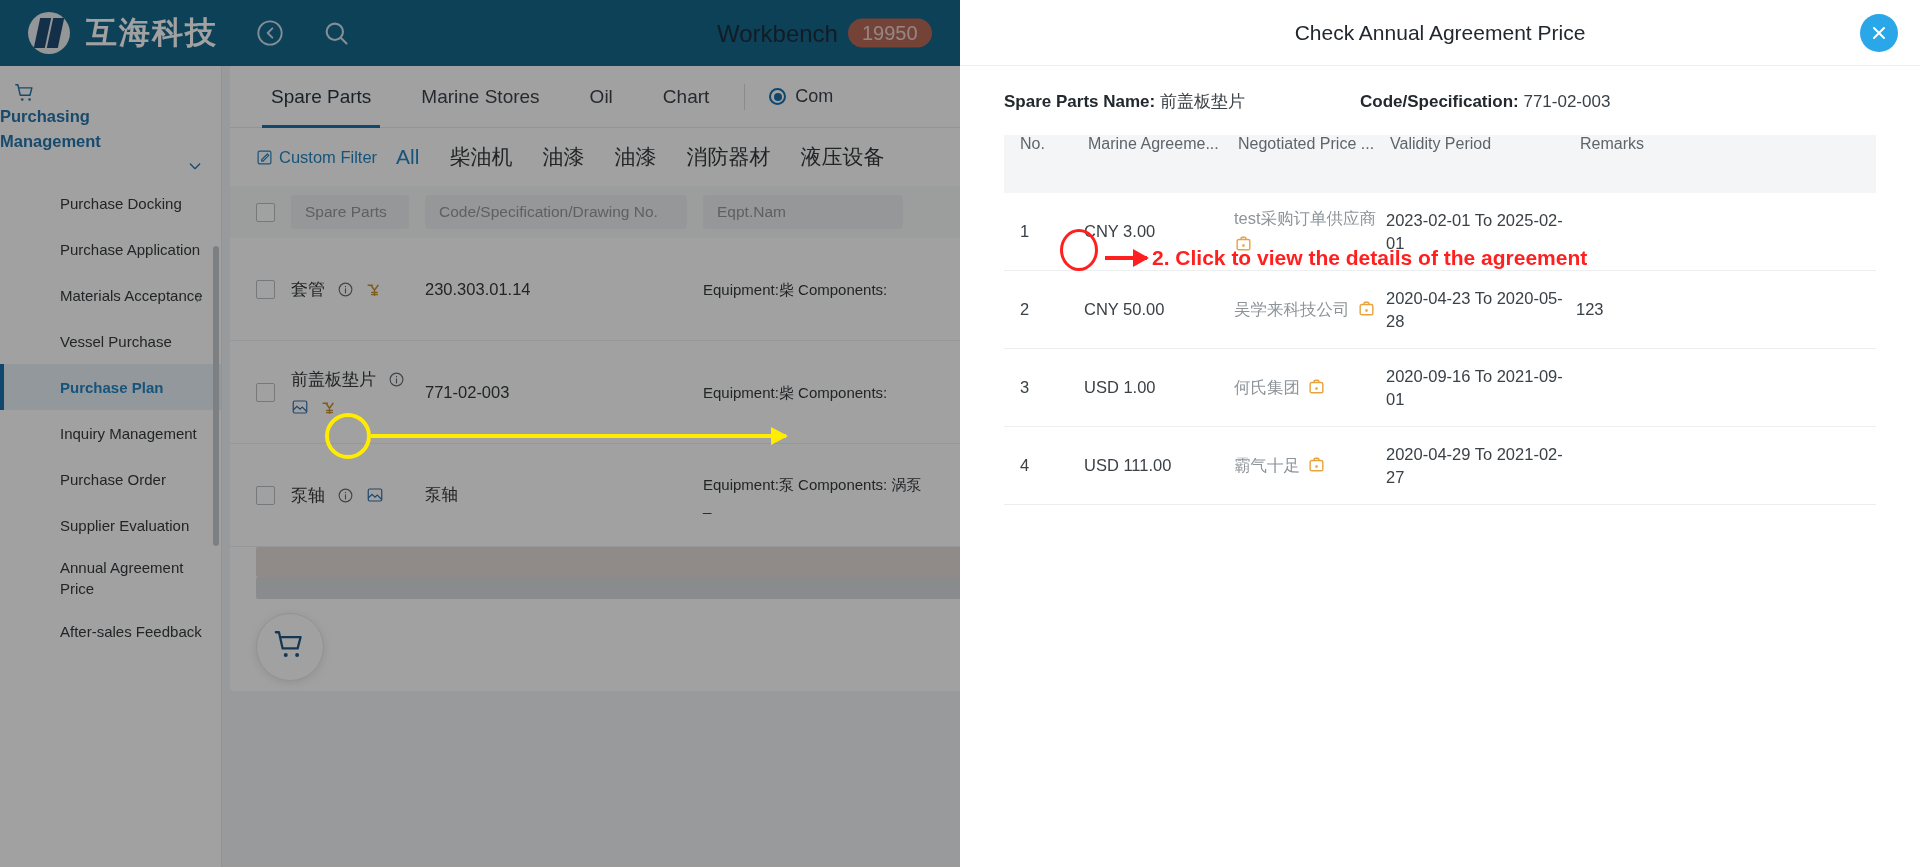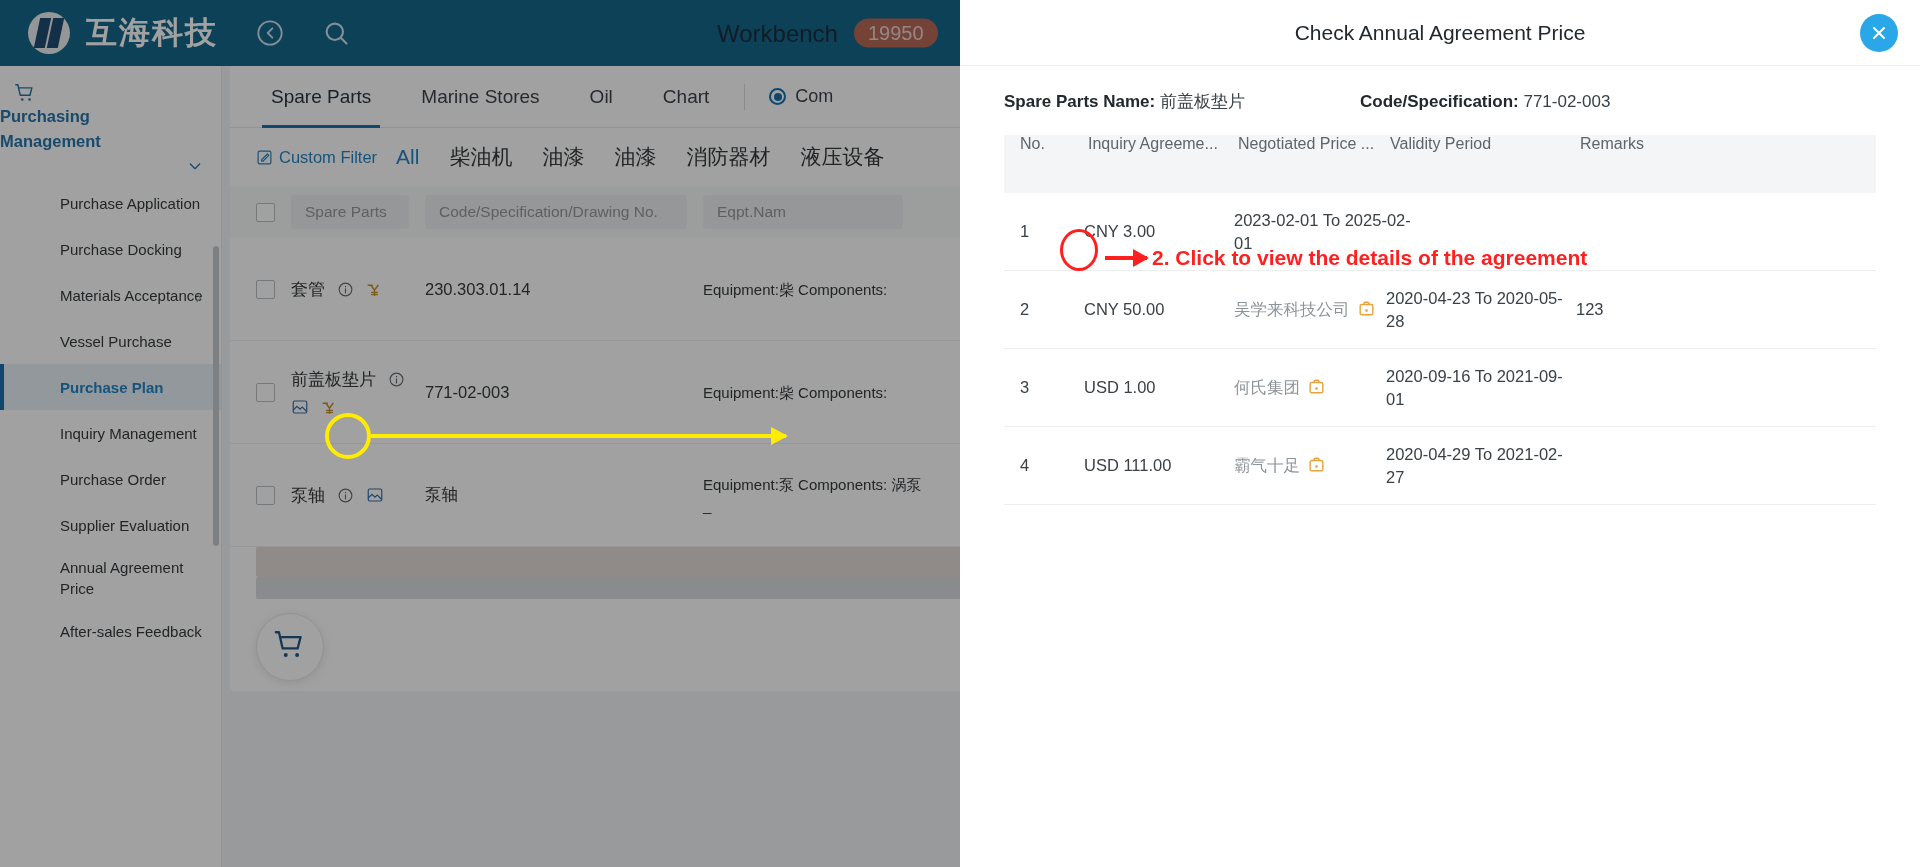--- a/index.html
+++ b/index.html
@@ -52,21 +52,21 @@
   .topbar-icon {
     margin-left: 38px;
     width: 28px; height: 28px;
     color: #cfe0ea;
     flex: none;
   }
   .topbar-icon svg { display: block; }
   .workbench-wrap {
     position: absolute;
     left: 717px; top: 50%; transform: translateY(-50%);
-    display: flex; align-items: center; gap: 16px;
+    display: flex; align-items: center; gap: 10px;
   }
   .workbench-label { color: #123; font-size: 24px; }
   .workbench-badge {
     background: #b5624f; color: #e6d4cf;
     font-size: 20px;
     padding: 3px 14px; border-radius: 16px;
   }
 
   
   .sidebar {
@@ -361,24 +361,24 @@
       </span>
       <span class="side-group-title">Purchasing Management</span>
       <span class="chev-down">
         <svg viewBox="0 0 24 24" fill="none" stroke="currentColor" stroke-width="2">
             <path d="M5 9l7 7 7-7" stroke-linecap="round" stroke-linejoin="round"></path>
           </svg>
       </span>
     </div>
 
     <div class="side-item">
+      <span>Purchase Docking</span>
+    </div>
+    <div class="side-item">
       <span>Purchase Application</span>
-    </div>
-    <div class="side-item">
-      <span>Purchase Docking</span>
     </div>
     <div class="side-item">
       <span>Materials Acceptance</span>
       <span class="sub-arrow">
         <svg viewBox="0 0 24 24" fill="none" stroke="currentColor" stroke-width="2">
             <path d="M9 5l7 7-7 7" stroke-linecap="round" stroke-linejoin="round"></path>
           </svg>
       </span>
     </div>
     <div class="side-item">
@@ -548,29 +548,39 @@
     </div>
     <div>
       <span class="meta-k">Code/Specification:</span>
       <span class="meta-v">771-02-003</span>
     </div>
   </div>
 
   <div class="mtable">
     <div class="mthead">
       <div class="mth c-no">No.</div>
-      <div class="mth c-amt">Inquiry Agreeme...</div>
+      <div class="mth c-amt">Marine Agreeme...</div>
       <div class="mth c-sup">Negotiated Price ...</div>
       <div class="mth c-val">Validity Period</div>
       <div class="mth c-rem">Remarks</div>
     </div>
 
     <div class="mtr tall">
       <div class="c-no">1</div>
       <div class="c-amt">CNY 3.00</div>
+      <div class="c-sup sup-cell">
+        <span class="sup-name">test采购订单供应商</span>
+        <span class="bag-ico">
+          <svg viewBox="0 0 24 24" fill="none" stroke="currentColor" stroke-width="1.8">
+            <path d="M9 7V5.5A1.5 1.5 0 0 1 10.5 4h3A1.5 1.5 0 0 1 15 5.5V7"></path>
+            <rect x="4" y="7" width="16" height="13" rx="2"></rect>
+            <rect x="10.5" y="13" width="3" height="3" rx="0.6" fill="currentColor" stroke="none"></rect>
+          </svg>
+        </span>
+      </div>
       <div class="c-val val-cell">2023-02-01 To 2025-02-01</div>
       <div class="c-rem"></div>
     </div>
 
     <div class="mtr tall">
       <div class="c-no">2</div>
       <div class="c-amt">CNY 50.00</div>
       <div class="c-sup sup-cell">
         <span class="sup-name">吴学来科技公司</span>
         <span class="bag-ico">

